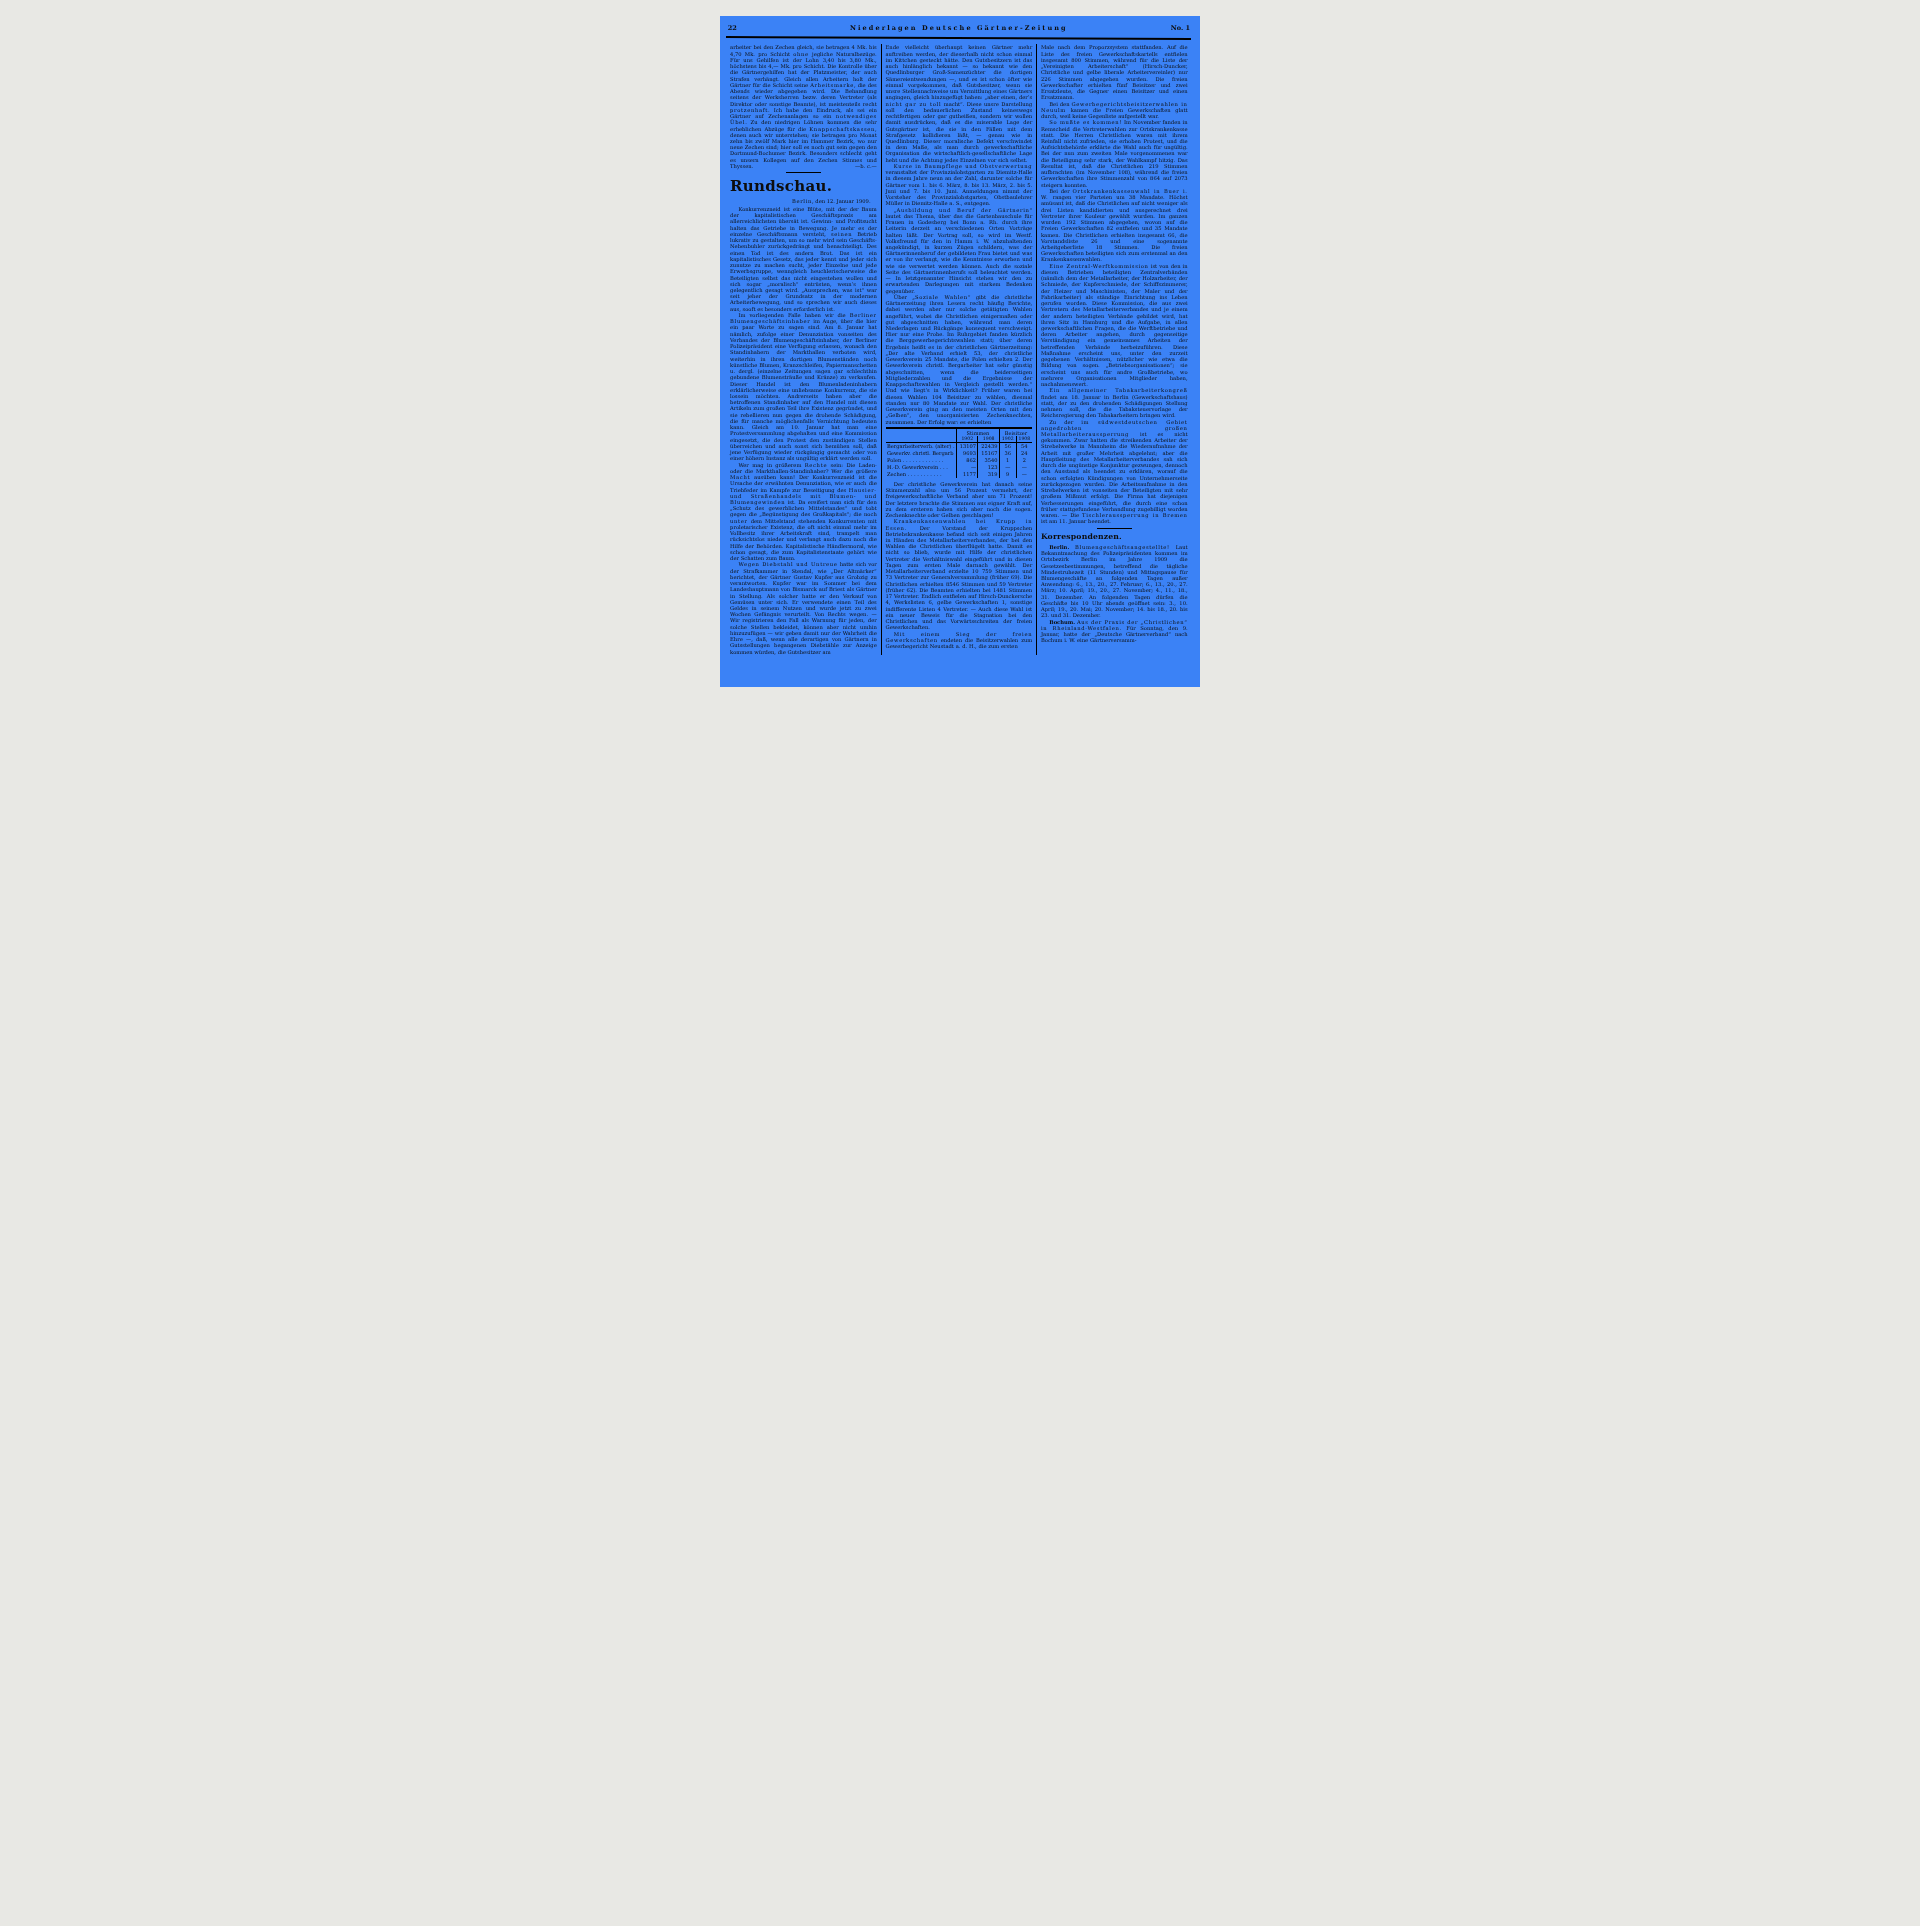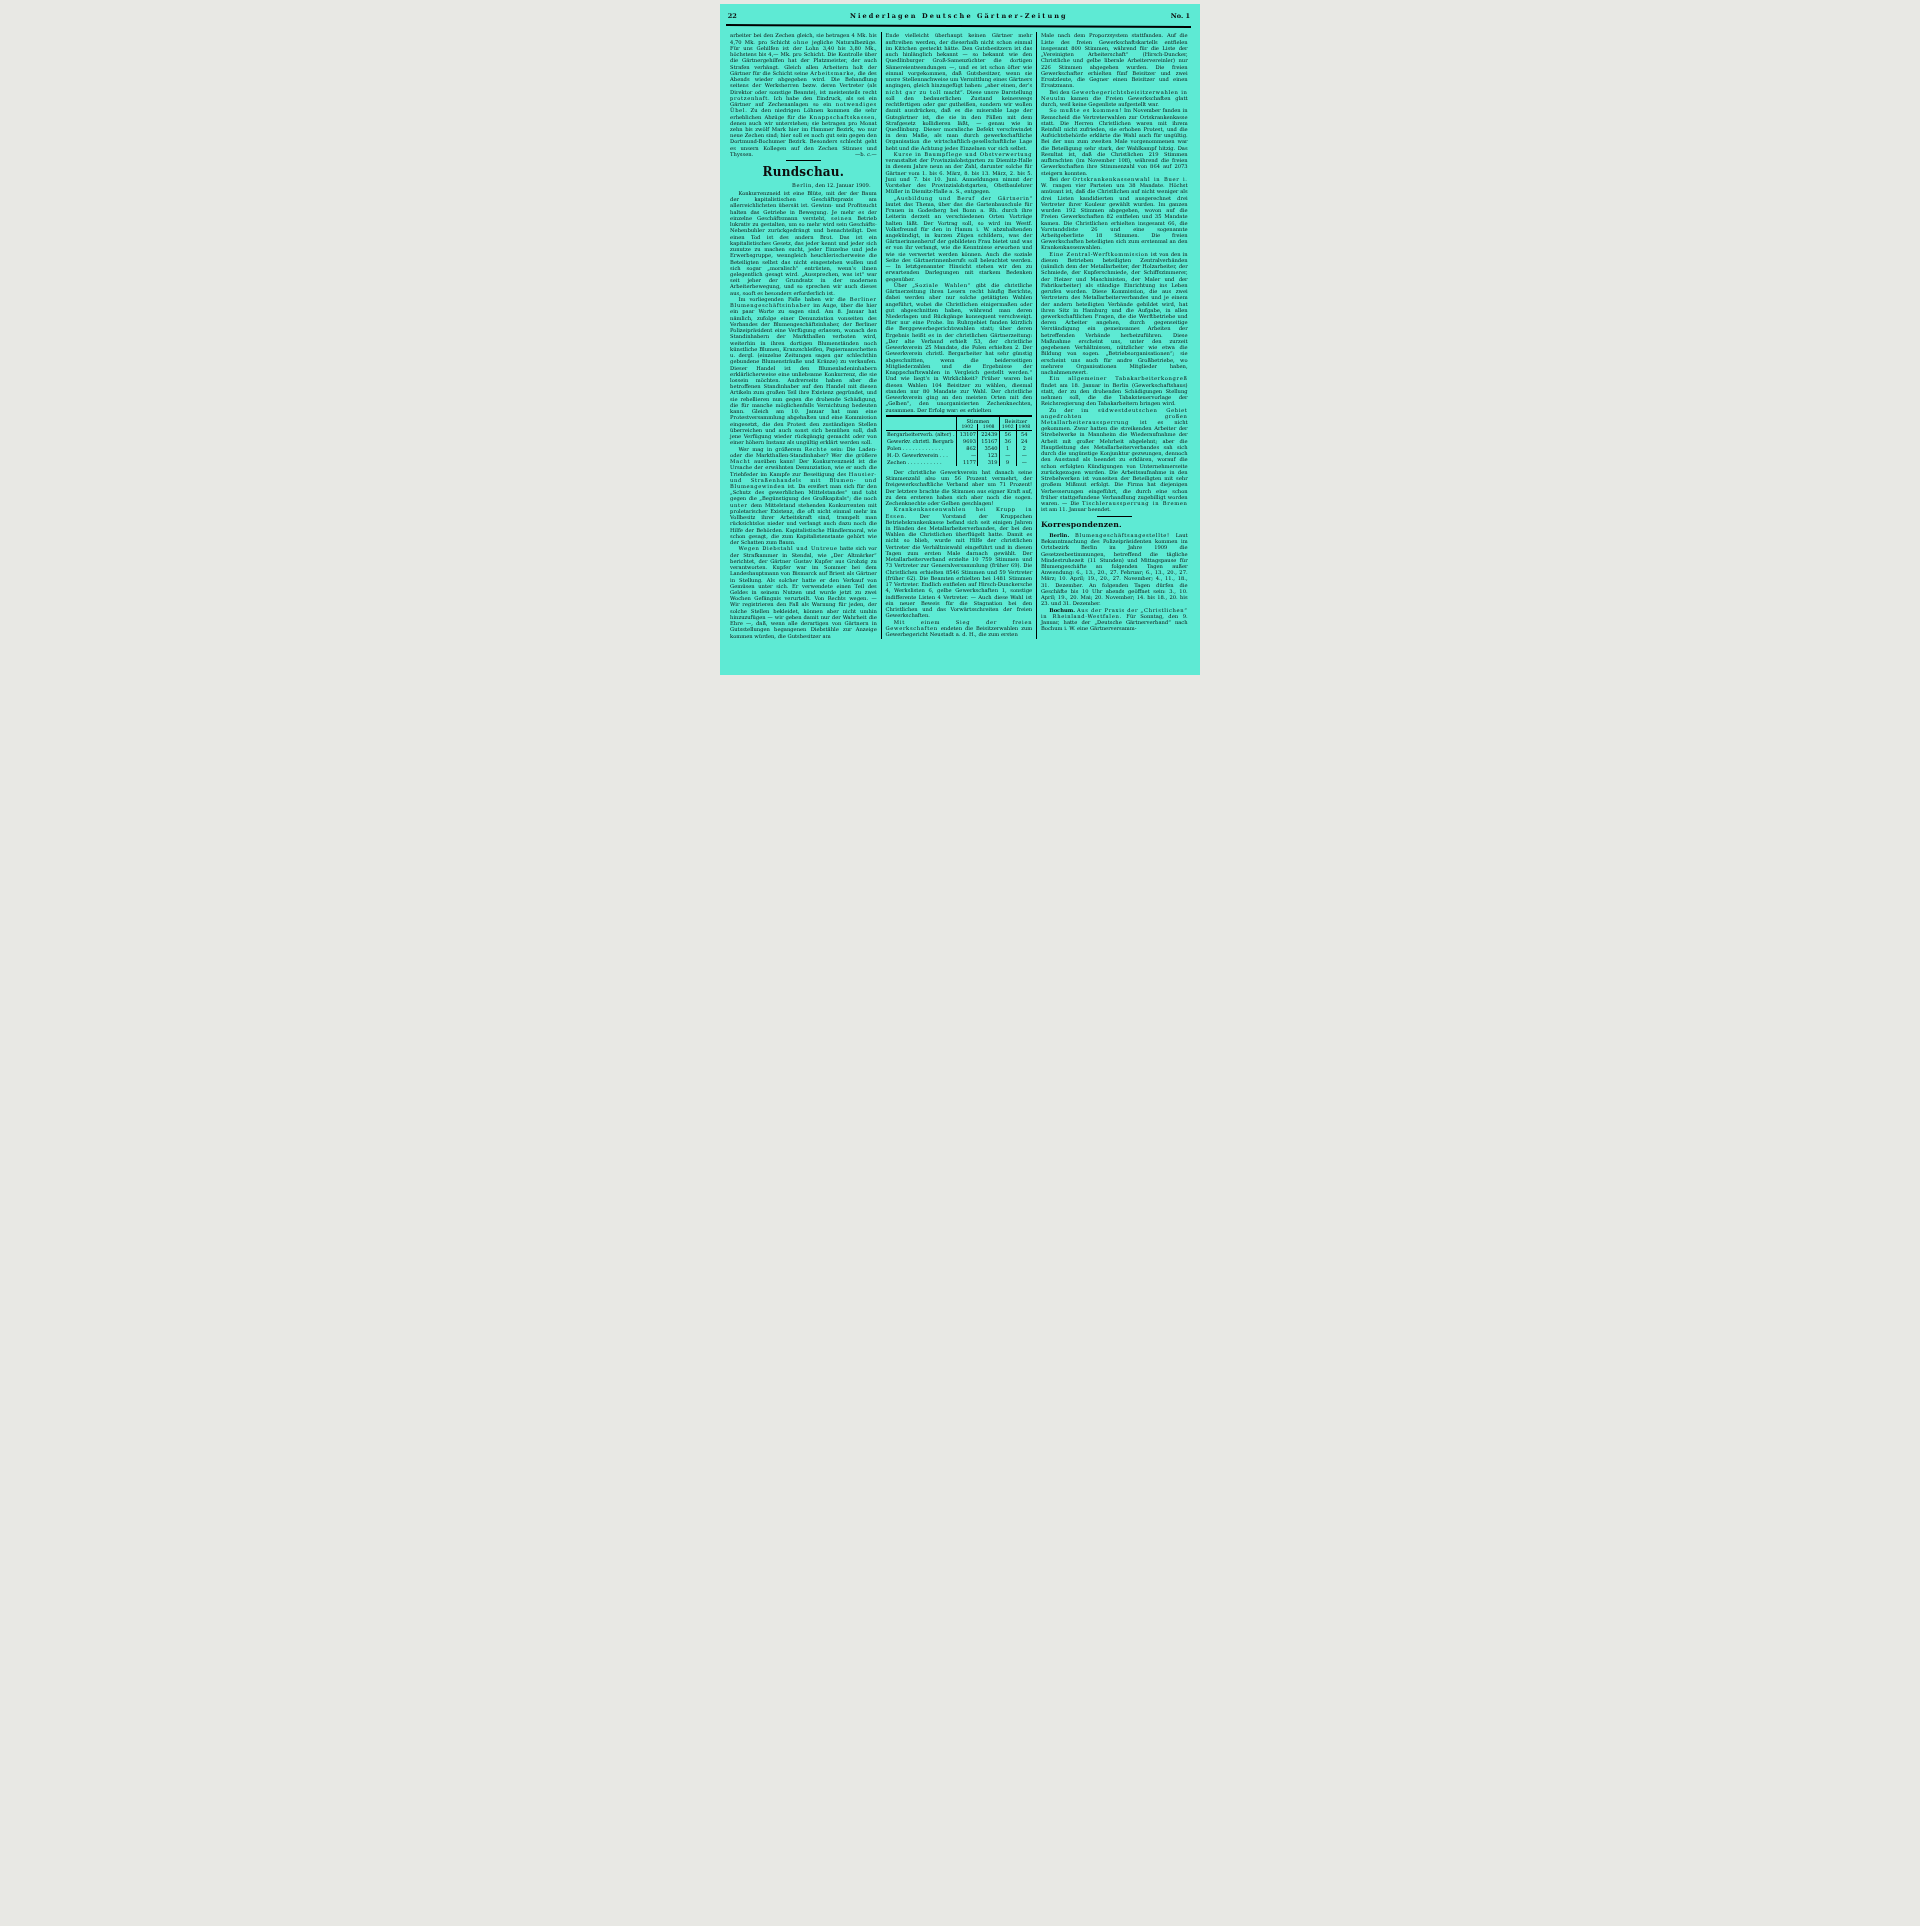--- a/index.html
+++ b/index.html
@@ -1,40 +1,40 @@
 <!DOCTYPE html>
 <html style="font-size:6.2px"><head>
 <meta charset="utf-8">
 <title>Allgemeine Deutsche Gärtner-Zeitung</title>
 <style>
   html,body{margin:0;padding:0;background:#e8e8e4;}
   .page{
     width:480px;height:671px;box-sizing:border-box;
-    margin:4px auto;background:#5eead4;color:#0d0d0d;
+    margin:16px auto;background:#3b82f6;color:#0d0d0d;
     font-family:"DejaVu Serif","Liberation Serif",serif;
     padding:6.2px 8.5px 0 6.2px;overflow:hidden;position:relative;
   }
   
   .masthead{display:flex;align-items:flex-end;padding:2.3px 1.5px 0 1.5px;}
   .masthead .pgno{width:27px;font-size:6.5px;font-weight:bold;text-align:left;}
   .masthead .title{flex:1;text-align:center;font-size:6.5px;font-weight:bold;letter-spacing:0.32em;white-space:nowrap;}
   .masthead .issue{width:27px;font-size:6.5px;font-weight:bold;text-align:right;white-space:nowrap;}
   .head-rule{height:1.9px;background:#000;margin:3.1px 0 0 0;transform:rotate(0.25deg);transform-origin:left center;}
   
   .columns{display:flex;margin-top:7px;}
   .col{flex:1 1 0;padding:0 3.9px;min-width:0;}
   .col + .col{border-left:0.6px solid #000;}
   
   .para{margin:0;text-align:justify;font-size:5.2px;line-height:1.2;word-spacing:0.02em;}
   .para.ind{text-indent:1.6em;}
   .spaced{letter-spacing:0.13em;}
   .bold{font-weight:bold;}
   .sig{float:right;padding-left:3.9px;}
   .dateline{margin:0.8px 0 1.5px 0;text-align:right;padding-right:6.2px;font-size:5.2px;line-height:1.2;}
-  .sec-h1{font-size:12px;font-weight:bold;text-align:center;margin:3.9px 0 3.1px 0;letter-spacing:0.02em;}
+  .sec-h1{font-size:15px;font-weight:bold;text-align:left;margin:3.9px 0 3.1px 0;letter-spacing:0.02em;}
   .sec-h2{font-size:7.7px;font-weight:bold;margin:3.5px 0 2.7px 0;letter-spacing:0.02em;}
   .divider{width:35px;border-top:1px solid #000;margin:3.1px auto;}
   
   table.results{width:100%;border-collapse:collapse;border-top:2.3px double #000;margin:2.3px 0 3.1px 0;}
   table.results th,table.results td{padding:0 1.5px;font-weight:normal;}
   table.results thead{border-bottom:1.2px solid #000;}
   table.results .grpname{font-size:5px;text-align:center;padding-top:1.2px;}
   table.results .yr{font-size:4.6px;text-align:center;padding-bottom:1.2px;}
   table.results td{font-size:5.1px;line-height:1.35;}
   table.results td.lbl{text-align:left;white-space:nowrap;overflow:hidden;width:46%;}

